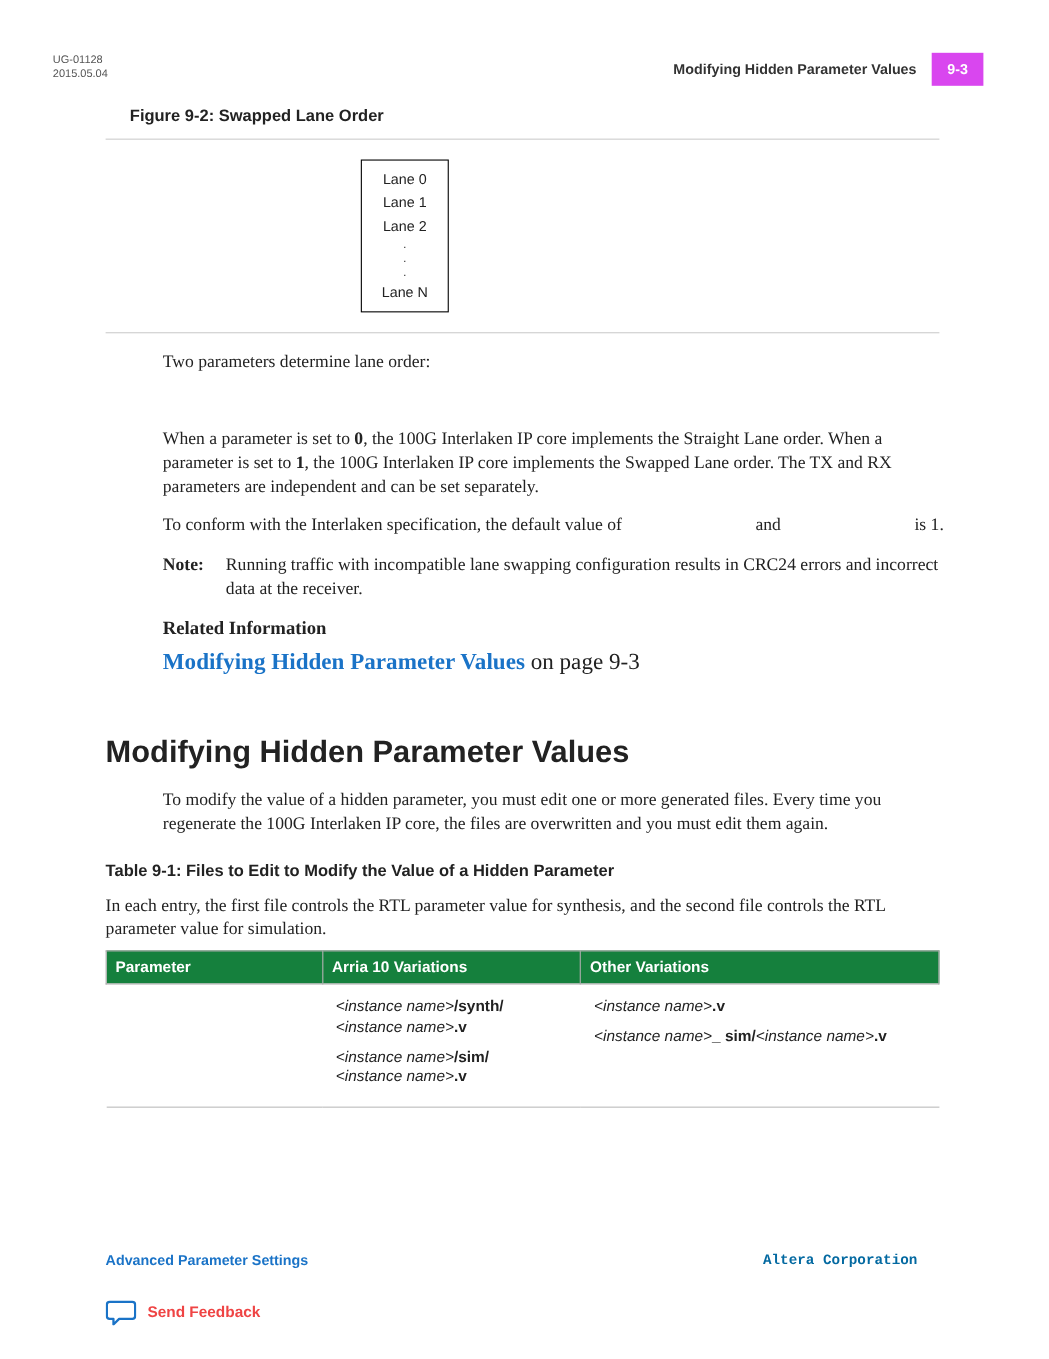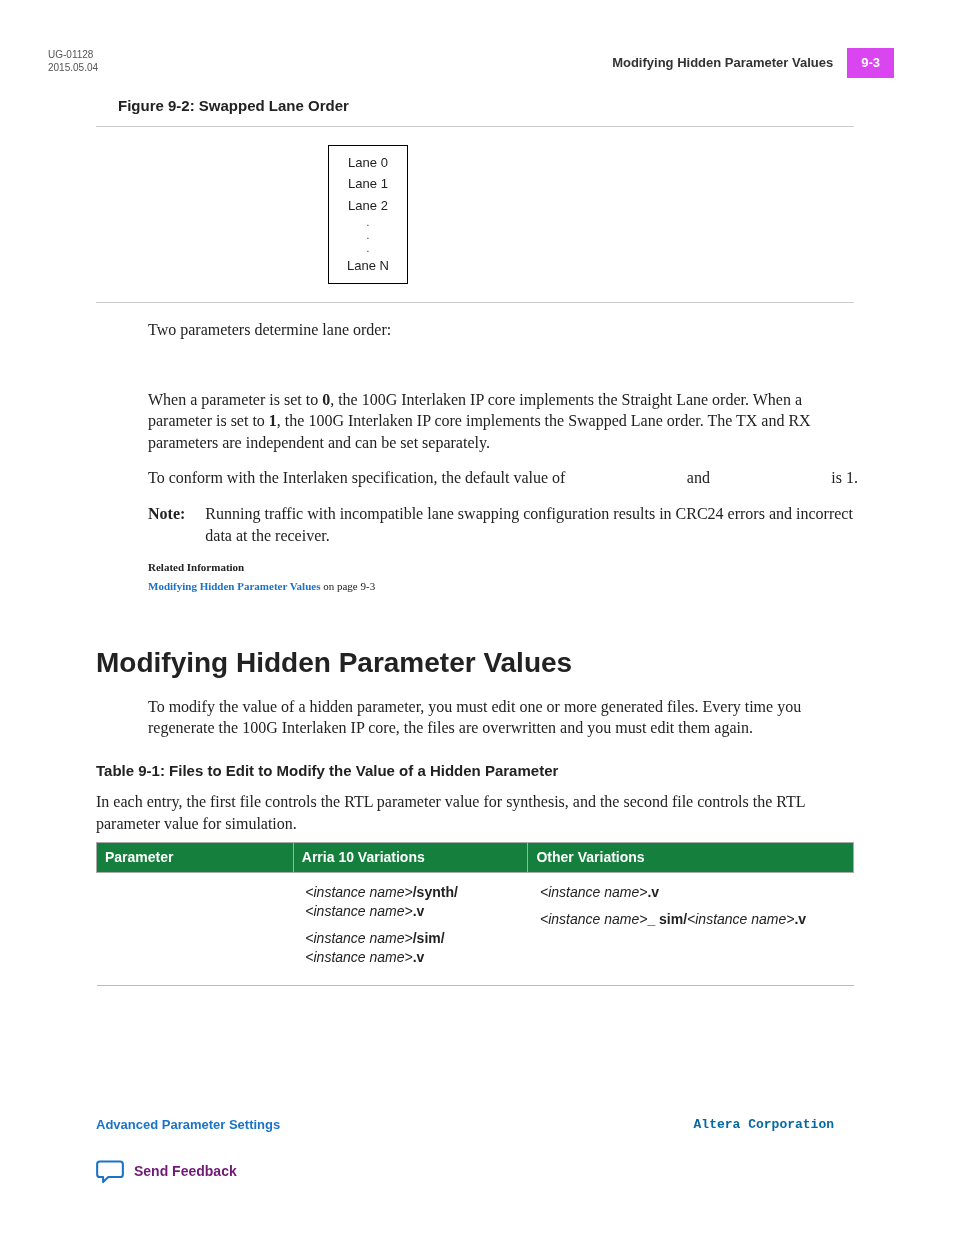--- a/index.html
+++ b/index.html
@@ -80,26 +80,26 @@
   .body-text .gap { margin-top: 48px; }
   .bold { font-weight: 700; }
   .note-row {
     display: flex;
     gap: 20px;
   }
   .note-row .nlabel { font-weight: 700; flex: 0 0 auto; }
   .note-row .ntext { flex: 1; }
   .rel-head {
     font-weight: 700;
-    font-size: 11px;
+    font-size: 17px;
     margin: 14px 40px 4px 100px;
   }
   .rel-link {
     margin: 0 40px 0 100px;
-    font-size: 11px;
+    font-size: 21px;
   }
   .rel-link .link {
     color: #1a73c7;
     font-weight: 700;
   }
   h1.section {
     font-family: "Myriad Pro", "Segoe UI", Arial, sans-serif;
     font-weight: 700;
     font-size: 28px;
     margin: 50px 40px 14px 48px;
@@ -164,21 +164,21 @@
     gap: 10px;
     margin: 26px 0 0 48px;
     font-family: "Myriad Pro", "Segoe UI", Arial, sans-serif;
     font-size: 14px;
   }
   .feedback .icon {
     width: 28px;
     height: 24px;
     color: #1a73c7;
   }
-  .feedback .txt { color: #701a75; font-weight: 700; text-align: right; }
+  .feedback .txt { color: #ef4444; font-weight: 700; text-align: right; }
 </style>
 </head>
 <body>
 
 <div class="page">
 
   <div class="top-head">
     <div class="left">
       <div>UG-01128</div>
       <div>2015.05.04</div>

